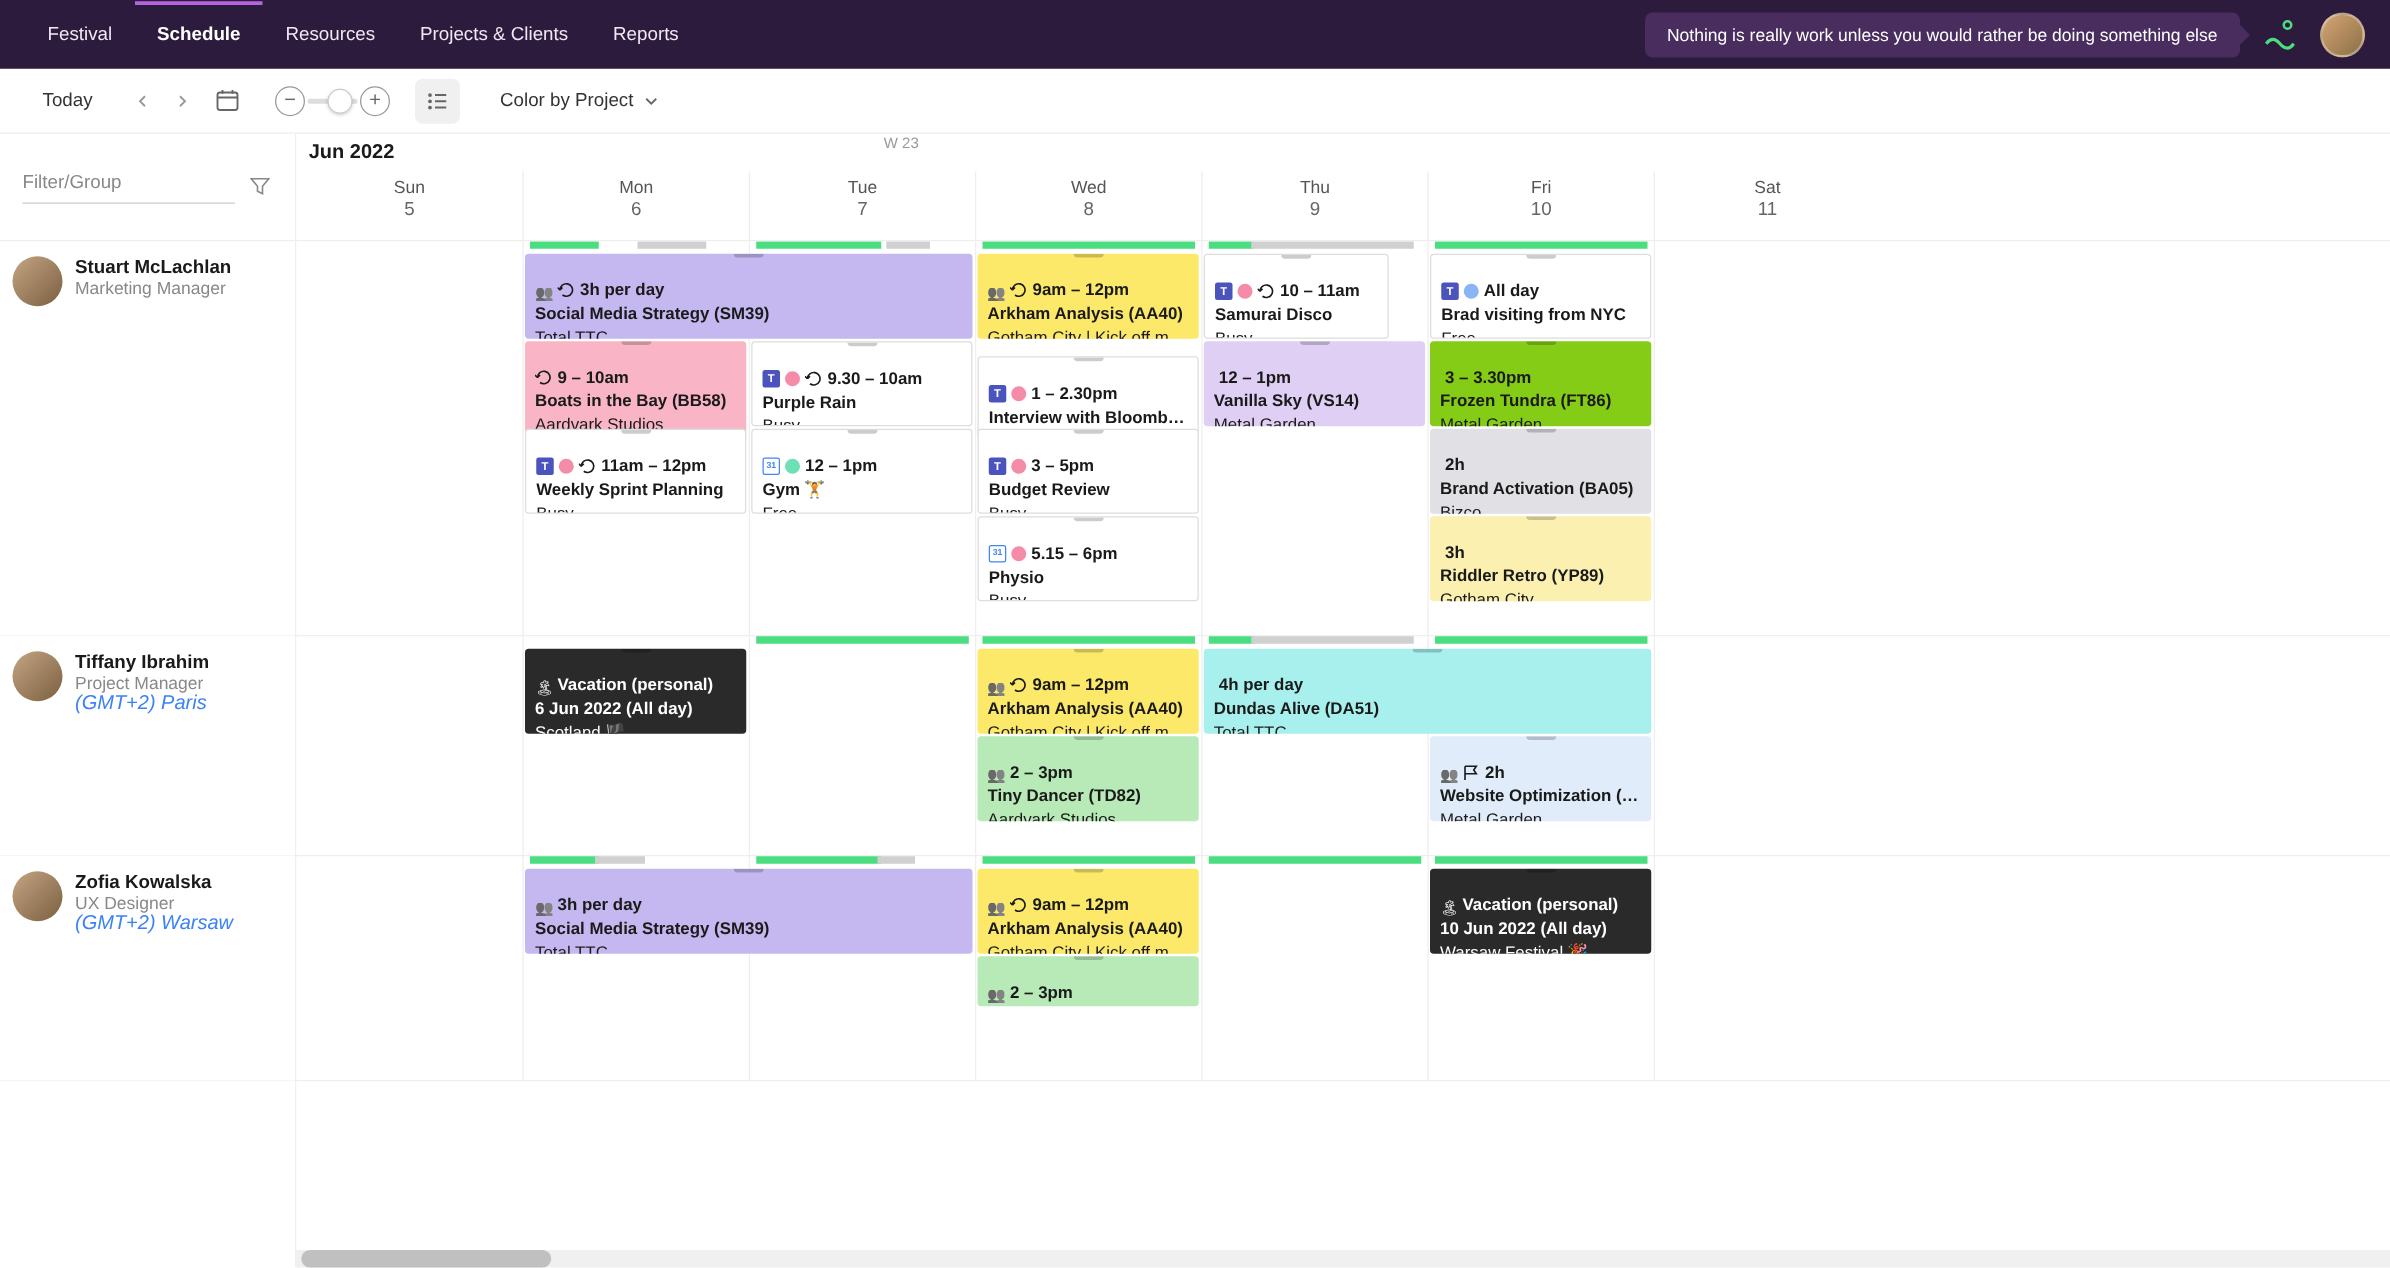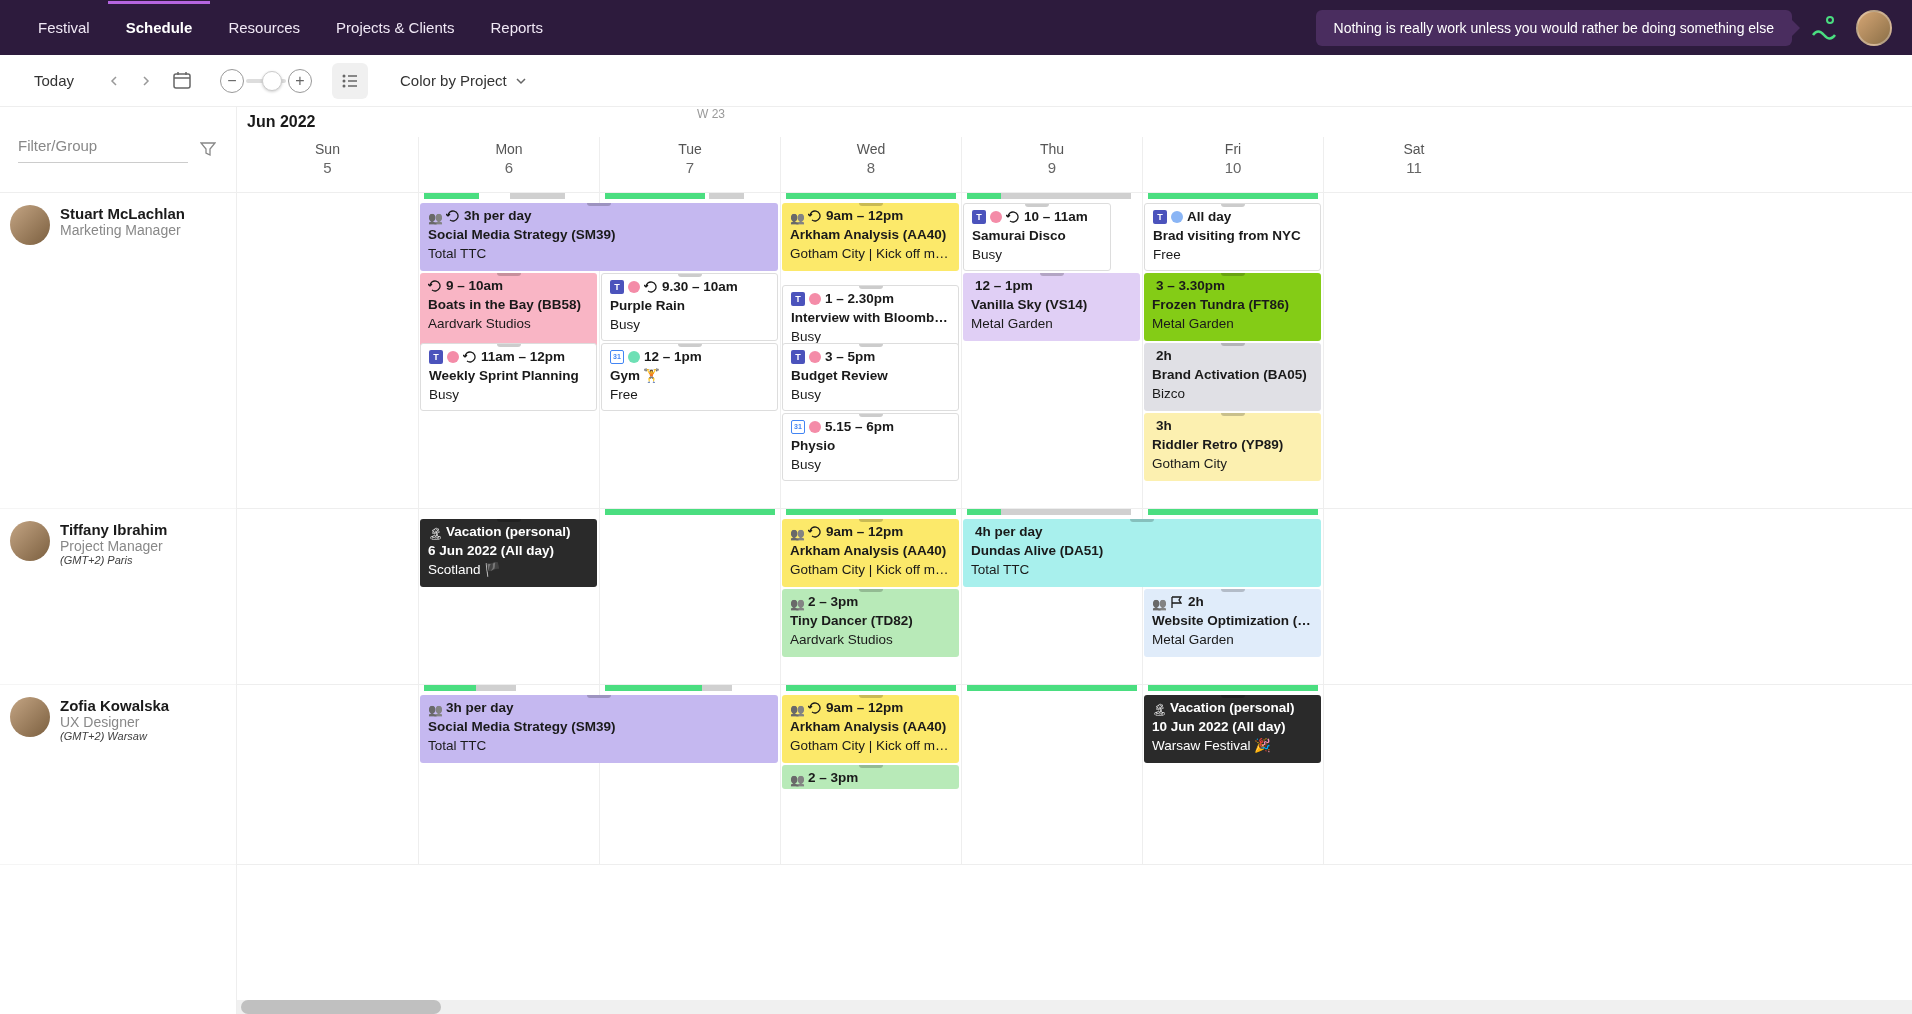--- a/index.html
+++ b/index.html
@@ -32,40 +32,40 @@
 .filter-row { padding: 12px 18px; border-bottom: 1px solid #eee; display: flex; align-items: center; justify-content: space-between; height: 86px; }
 .filter-text { color: #888; font-size: 15px; border-bottom: 1px solid #ccc; padding-bottom: 8px; flex: 1; margin-right: 12px; }
 .funnel-icon { width: 18px; height: 18px; color: #888; cursor: pointer; }
 
 .people { flex: 1; overflow-y: auto; }
 .person { padding: 12px 10px; display: flex; gap: 10px; border-bottom: 1px solid #f5f5f5; }
 .person-avatar { width: 40px; height: 40px; border-radius: 50%; flex-shrink: 0; background: linear-gradient(135deg, #c4a584, #7b5f3f); }
 .person-info { display: flex; flex-direction: column; }
 .person-name { font-weight: 600; font-size: 15px; color: #1a1a1a; }
 .person-role { color: #888; font-size: 14px; }
-.person-tz { color: #404040; font-size: 11px; font-style: italic; }
+.person-tz { color: #3b82f6; font-size: 16px; font-style: italic; }
 
 .calendar { flex: 1; overflow: auto; position: relative; }
 .month-label { position: sticky; top: 0; left: 0; padding: 6px 10px; font-weight: 700; font-size: 16px; color: #1a1a1a; background: #fff; z-index: 10; height: 30px; }
-.week-label { position: absolute; top: 0; left: 460px; font-size: 12px; color: #999; z-index: 11; }
+.week-label { position: absolute; top: 0; left: 470px; font-size: 12px; color: #999; z-index: 11; }
 .grid-header { display: flex; position: sticky; top: 30px; background: #fff; z-index: 9; border-bottom: 1px solid #eee; height: 56px; }
 .col-head { width: 181px; text-align: center; border-left: 1px solid #eee; padding: 4px 0; }
 .col-head.first { border-left: none; }
 .day-name { font-size: 14px; color: #555; }
 .day-num { font-size: 15px; color: #666; margin-top: 2px; }
 
 .rows { position: relative; }
 .row { display: flex; position: relative; border-bottom: 1px solid #eee; }
 .cell { width: 181px; border-left: 1px solid #eee; position: relative; }
 .cell.first { border-left: none; }
 
 .avail-bar { position: absolute; top: 0; height: 6px; background: #4ade80; }
 .avail-bar.gray { background: #d0d0d0; }
 
-.event { position: absolute; border-radius: 3px; padding: 4px 8px; font-size: 13.5px; line-height: 1.4; overflow: hidden; cursor: pointer; }
+.event { position: absolute; border-radius: 3px; padding: 20px 8px; font-size: 13.5px; line-height: 1.4; overflow: hidden; cursor: pointer; }
 .event .ev-icons { display: inline-flex; gap: 4px; align-items: center; vertical-align: middle; }
 .event .ev-time { font-weight: 600; margin-left: 4px; }
 .event .ev-title { font-weight: 600; white-space: nowrap; overflow: hidden; text-overflow: ellipsis; }
 .event .ev-sub { white-space: nowrap; overflow: hidden; text-overflow: ellipsis; }
 .ev-handle { position: absolute; top: 0; left: 50%; transform: translateX(-50%); width: 24px; height: 3px; background: rgba(0,0,0,0.2); border-radius: 0 0 3px 3px; }
 
 .ev-purple { background: #c5b8f0; color: #1a1a1a; }
 .ev-pink { background: #f9b5c5; color: #1a1a1a; }
 .ev-white { background: #fff; border: 1px solid #ddd; color: #1a1a1a; }
 .ev-yellow { background: #fce96a; color: #1a1a1a; }

